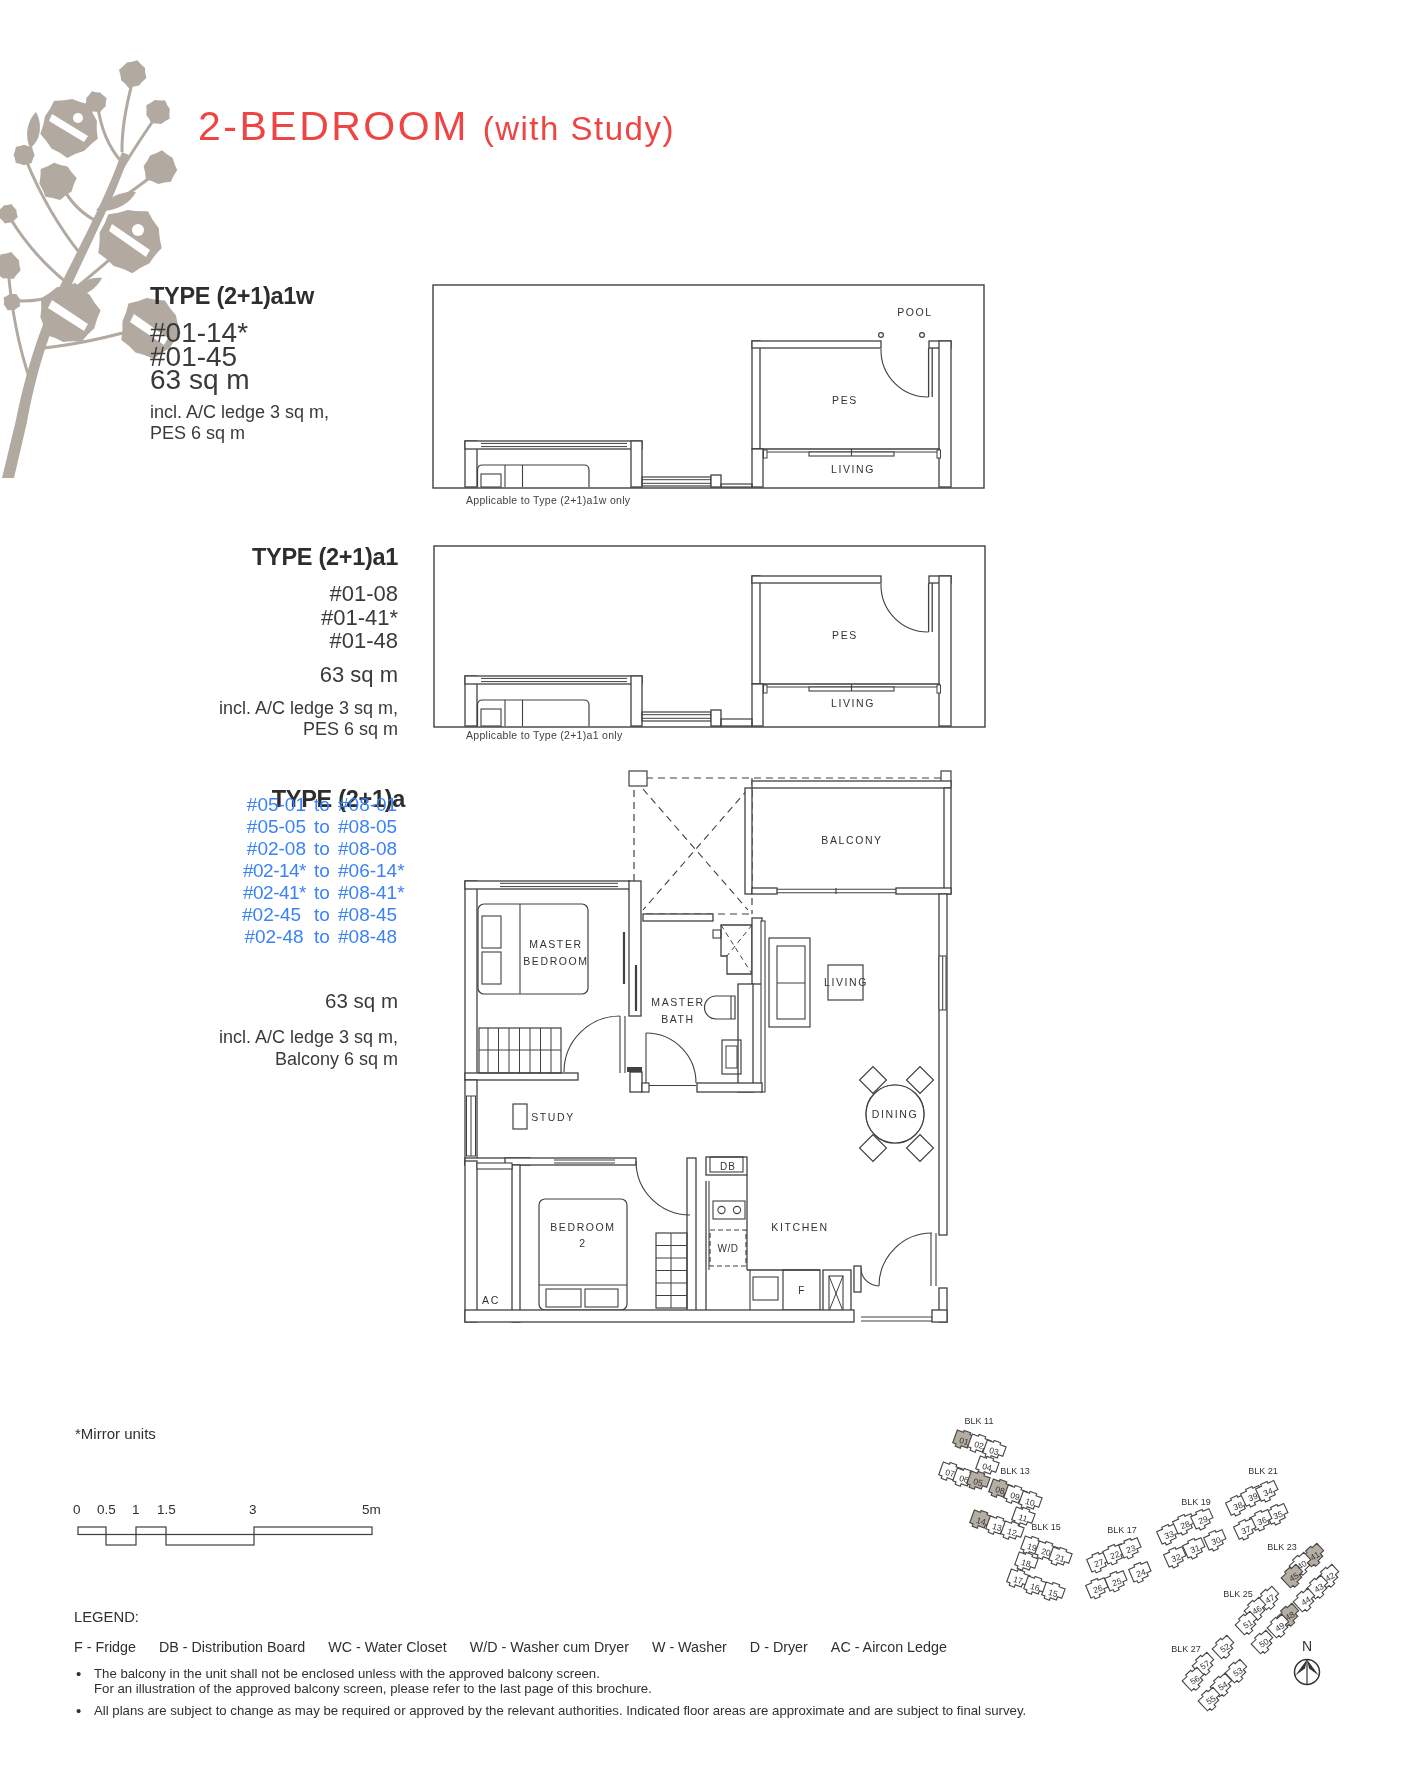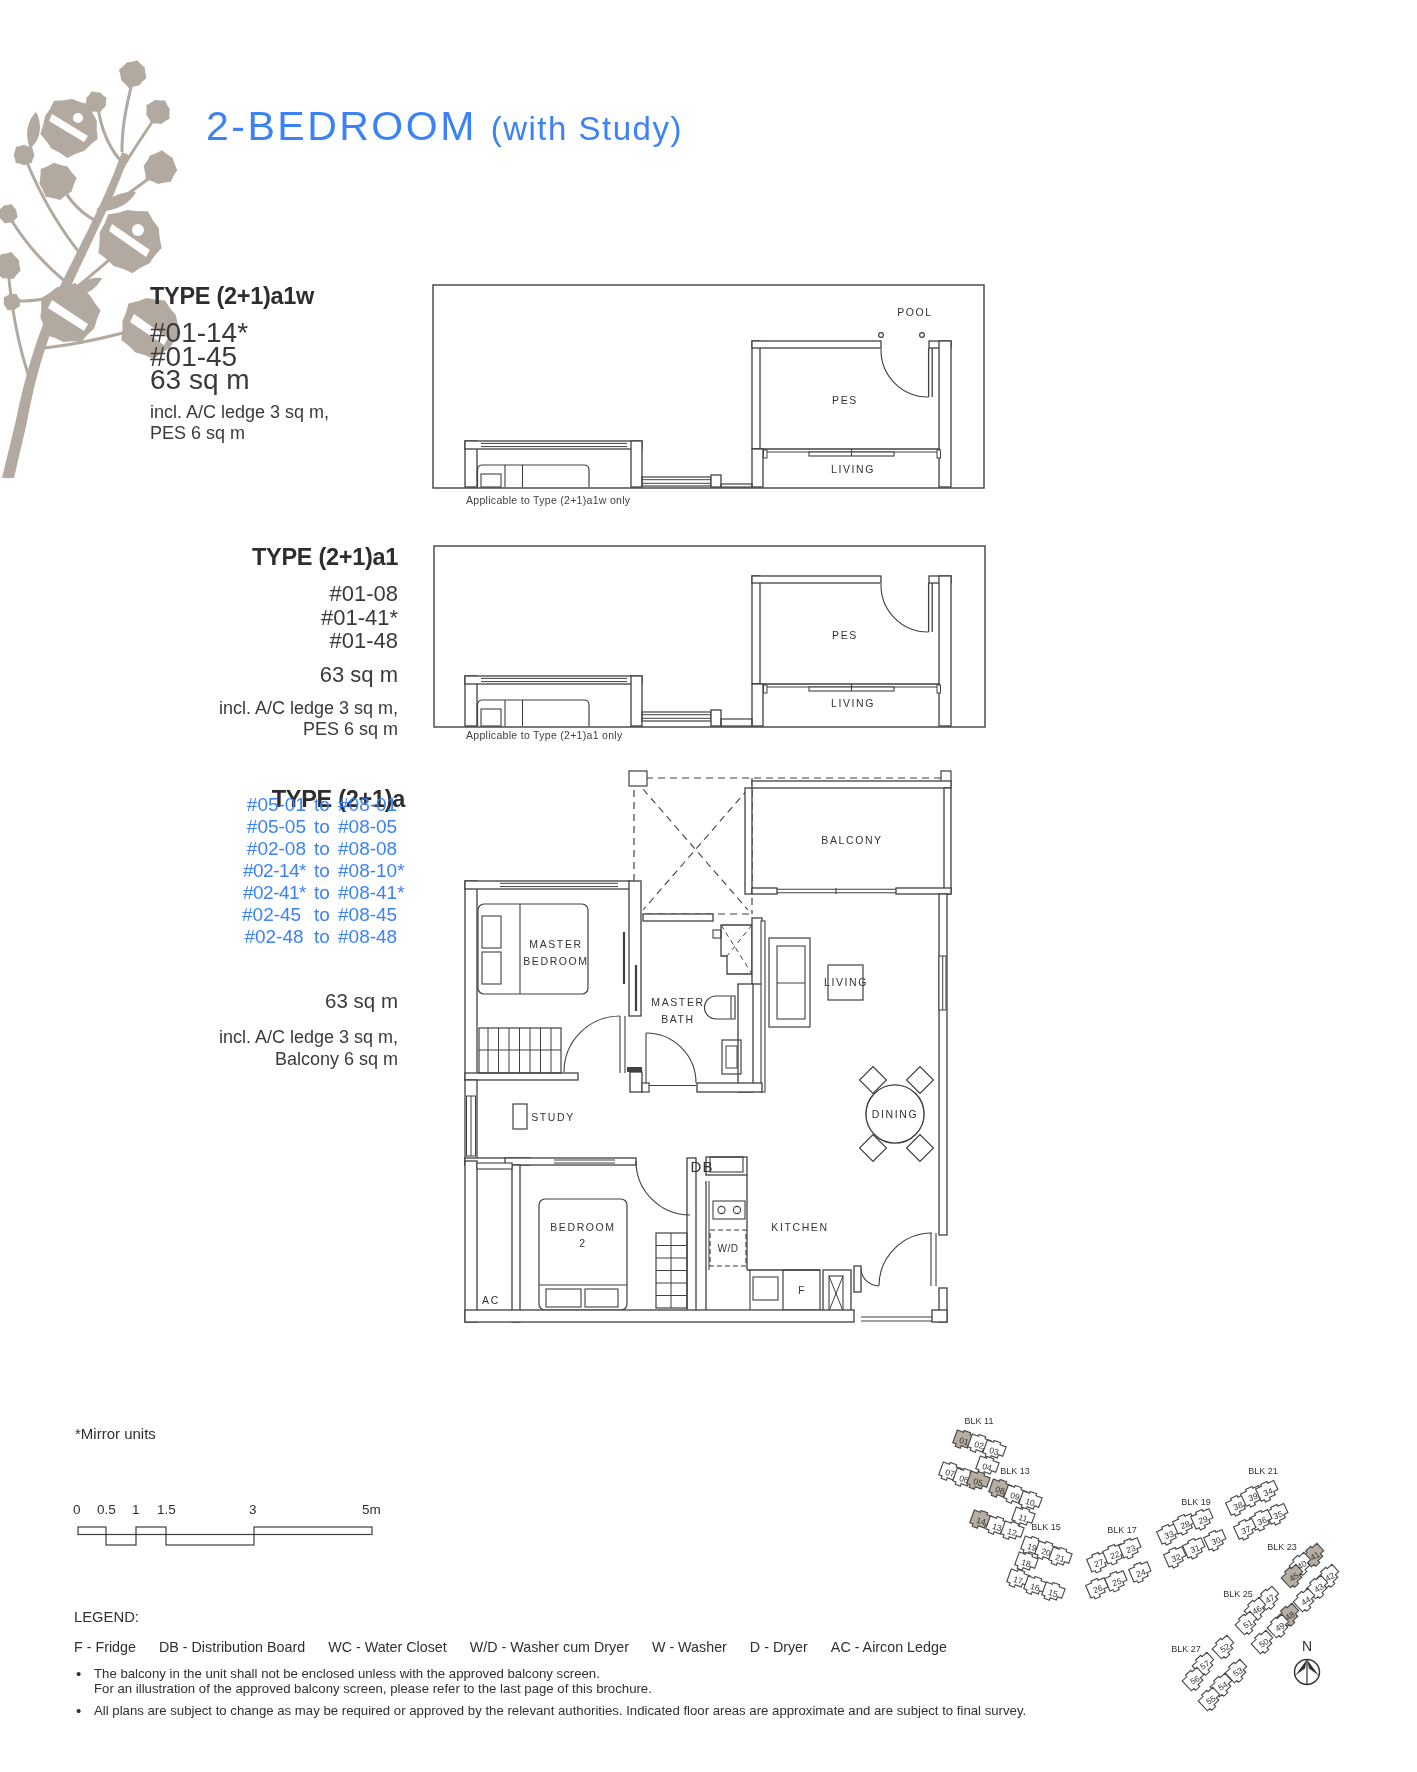--- a/index.html
+++ b/index.html
@@ -48,21 +48,21 @@
 <path d="M134,314 L168,338 L164,345 L130,322 Z"></path>
 <circle cx="78" cy="118" r="5"></circle>
 <circle cx="138" cy="230" r="6"></circle>
 </g>
 <path d="M96,210 C108,196 126,190 136,192 C130,204 112,214 96,210 Z"></path>
 <path d="M66,296 C76,282 92,276 102,278 C96,290 80,300 66,296 Z"></path>
 <path d="M30,148 C24,134 28,120 36,112 C42,122 42,140 30,148 Z"></path>
 </g>
   </svg>
 
-<div class="abs" style="left:206px;top:103px;font-size:41px;color:#3b82f6;letter-spacing:2.5px;white-space:nowrap">2-BEDROOM <span style="font-size:33px;letter-spacing:1.5px">(with Study)</span></div>
+<div class="abs" style="left:198px;top:103px;font-size:41px;color:#ef4444;letter-spacing:2.5px;white-space:nowrap">2-BEDROOM <span style="font-size:33px;letter-spacing:1.5px">(with Study)</span></div>
 
 <div class="abs" style="left:150px;top:283px;width:248px;text-align:left">
  <div style="font-size:23.5px;font-weight:bold;color:#2d2d2d;letter-spacing:-0.3px">TYPE (2+1)a1w</div>
  <div style="font-size:28px;line-height:23.5px;margin-top:11px">#01-14*<br>#01-45<br>63 sq m</div>
  <div style="font-size:18px;line-height:21.5px;margin-top:10px">incl. A/C ledge 3 sq m,<br>PES 6 sq m</div>
 </div>
 
 <div class="abs" style="left:150px;top:544px;width:248px;text-align:right">
  <div style="font-size:23.5px;font-weight:bold;color:#2d2d2d;letter-spacing:-0.3px">TYPE (2+1)a1</div>
  <div style="font-size:22px;line-height:23.5px;margin-top:11px">#01-08<br>#01-41*<br>#01-48</div>
@@ -85,21 +85,21 @@
       <span>#08-05</span>
     </div>
  <div style="display:flex">
       <span style="width:64px;text-align:right">#02-08</span>
       <span style="width:32px;text-align:center">to</span>
       <span>#08-08</span>
     </div>
  <div style="display:flex">
       <span style="width:64px;text-align:right;letter-spacing:-0.5px">#02-14*</span>
       <span style="width:32px;text-align:center">to</span>
-      <span>#08-10*</span>
+      <span>#06-14*</span>
     </div>
  <div style="display:flex">
       <span style="width:64px;text-align:right;letter-spacing:-0.5px">#02-41*</span>
       <span style="width:32px;text-align:center">to</span>
       <span>#08-41*</span>
     </div>
  <div style="display:flex">
       <span style="width:64px;text-align:left">#02-45</span>
       <span style="width:32px;text-align:center">to</span>
       <span>#08-45</span>
@@ -365,21 +365,21 @@
 
 <div class="rlab" style="left:852px;top:840px">BALCONY</div>
 <div class="rlab" style="left:556px;top:952px;text-align:center;line-height:16.5px">MASTER<br>BEDROOM</div>
 <div class="rlab" style="left:678px;top:1010px;text-align:center;line-height:16.5px">MASTER<br>BATH</div>
 <div class="rlab" style="left:846px;top:982px">LIVING</div>
 <div class="rlab" style="left:895px;top:1114px">DINING</div>
 <div class="rlab" style="left:553px;top:1117px">STUDY</div>
 <div class="rlab" style="left:583px;top:1235px;text-align:center;line-height:16px">BEDROOM<br>2</div>
 <div class="rlab" style="left:491px;top:1300px">AC</div>
 <div class="rlab" style="left:800px;top:1227px">KITCHEN</div>
-<div class="rlab" style="left:702px;top:1166px;font-size:15px;letter-spacing:1px">DB</div>
+<div class="rlab" style="left:728px;top:1166px;font-size:10px;letter-spacing:1px">DB</div>
 <div class="rlab" style="left:728px;top:1248px;font-size:10px;letter-spacing:0.5px">W/D</div>
 <div class="rlab" style="left:802px;top:1290px;font-size:10px">F</div>
 
 <div class="abs" style="left:75px;top:1425px;font-size:15px;color:#303030">*Mirror units</div>
 
 <svg class="abs" style="left:0;top:0" width="1417" height="1772" viewBox="0 0 1417 1772">
 <g fill="none" stroke="#3e3e3e" stroke-width="1.2">
 <rect x="78" y="1527" width="28" height="7.5"></rect>
 <rect x="106" y="1534.5" width="30" height="10.5"></rect>
 <rect x="136" y="1527" width="30" height="7.5"></rect>

